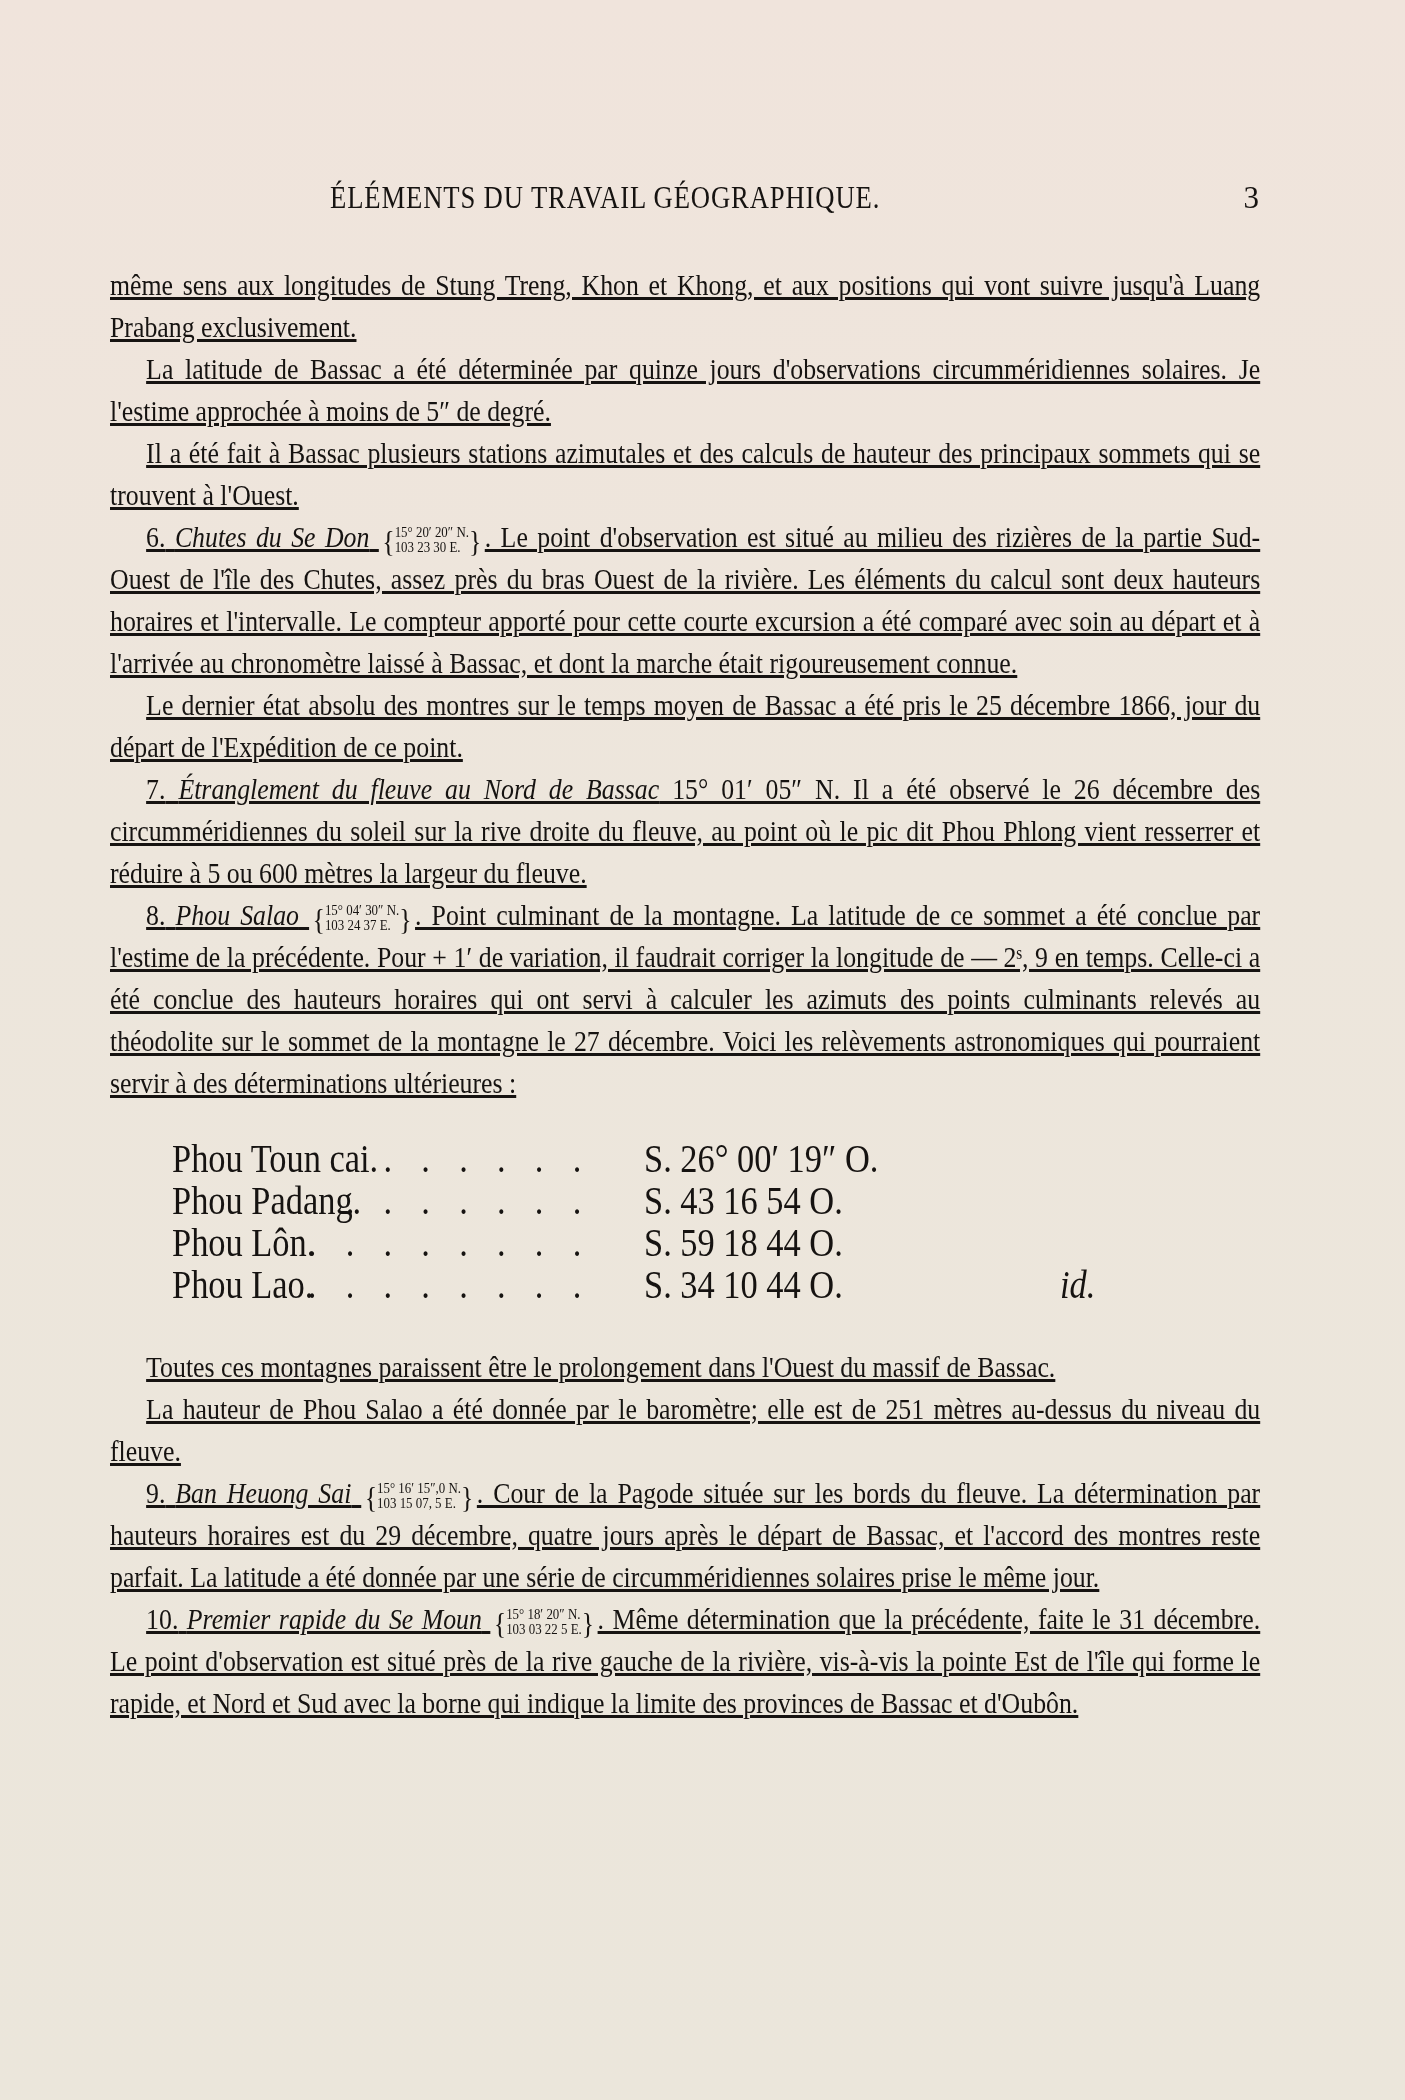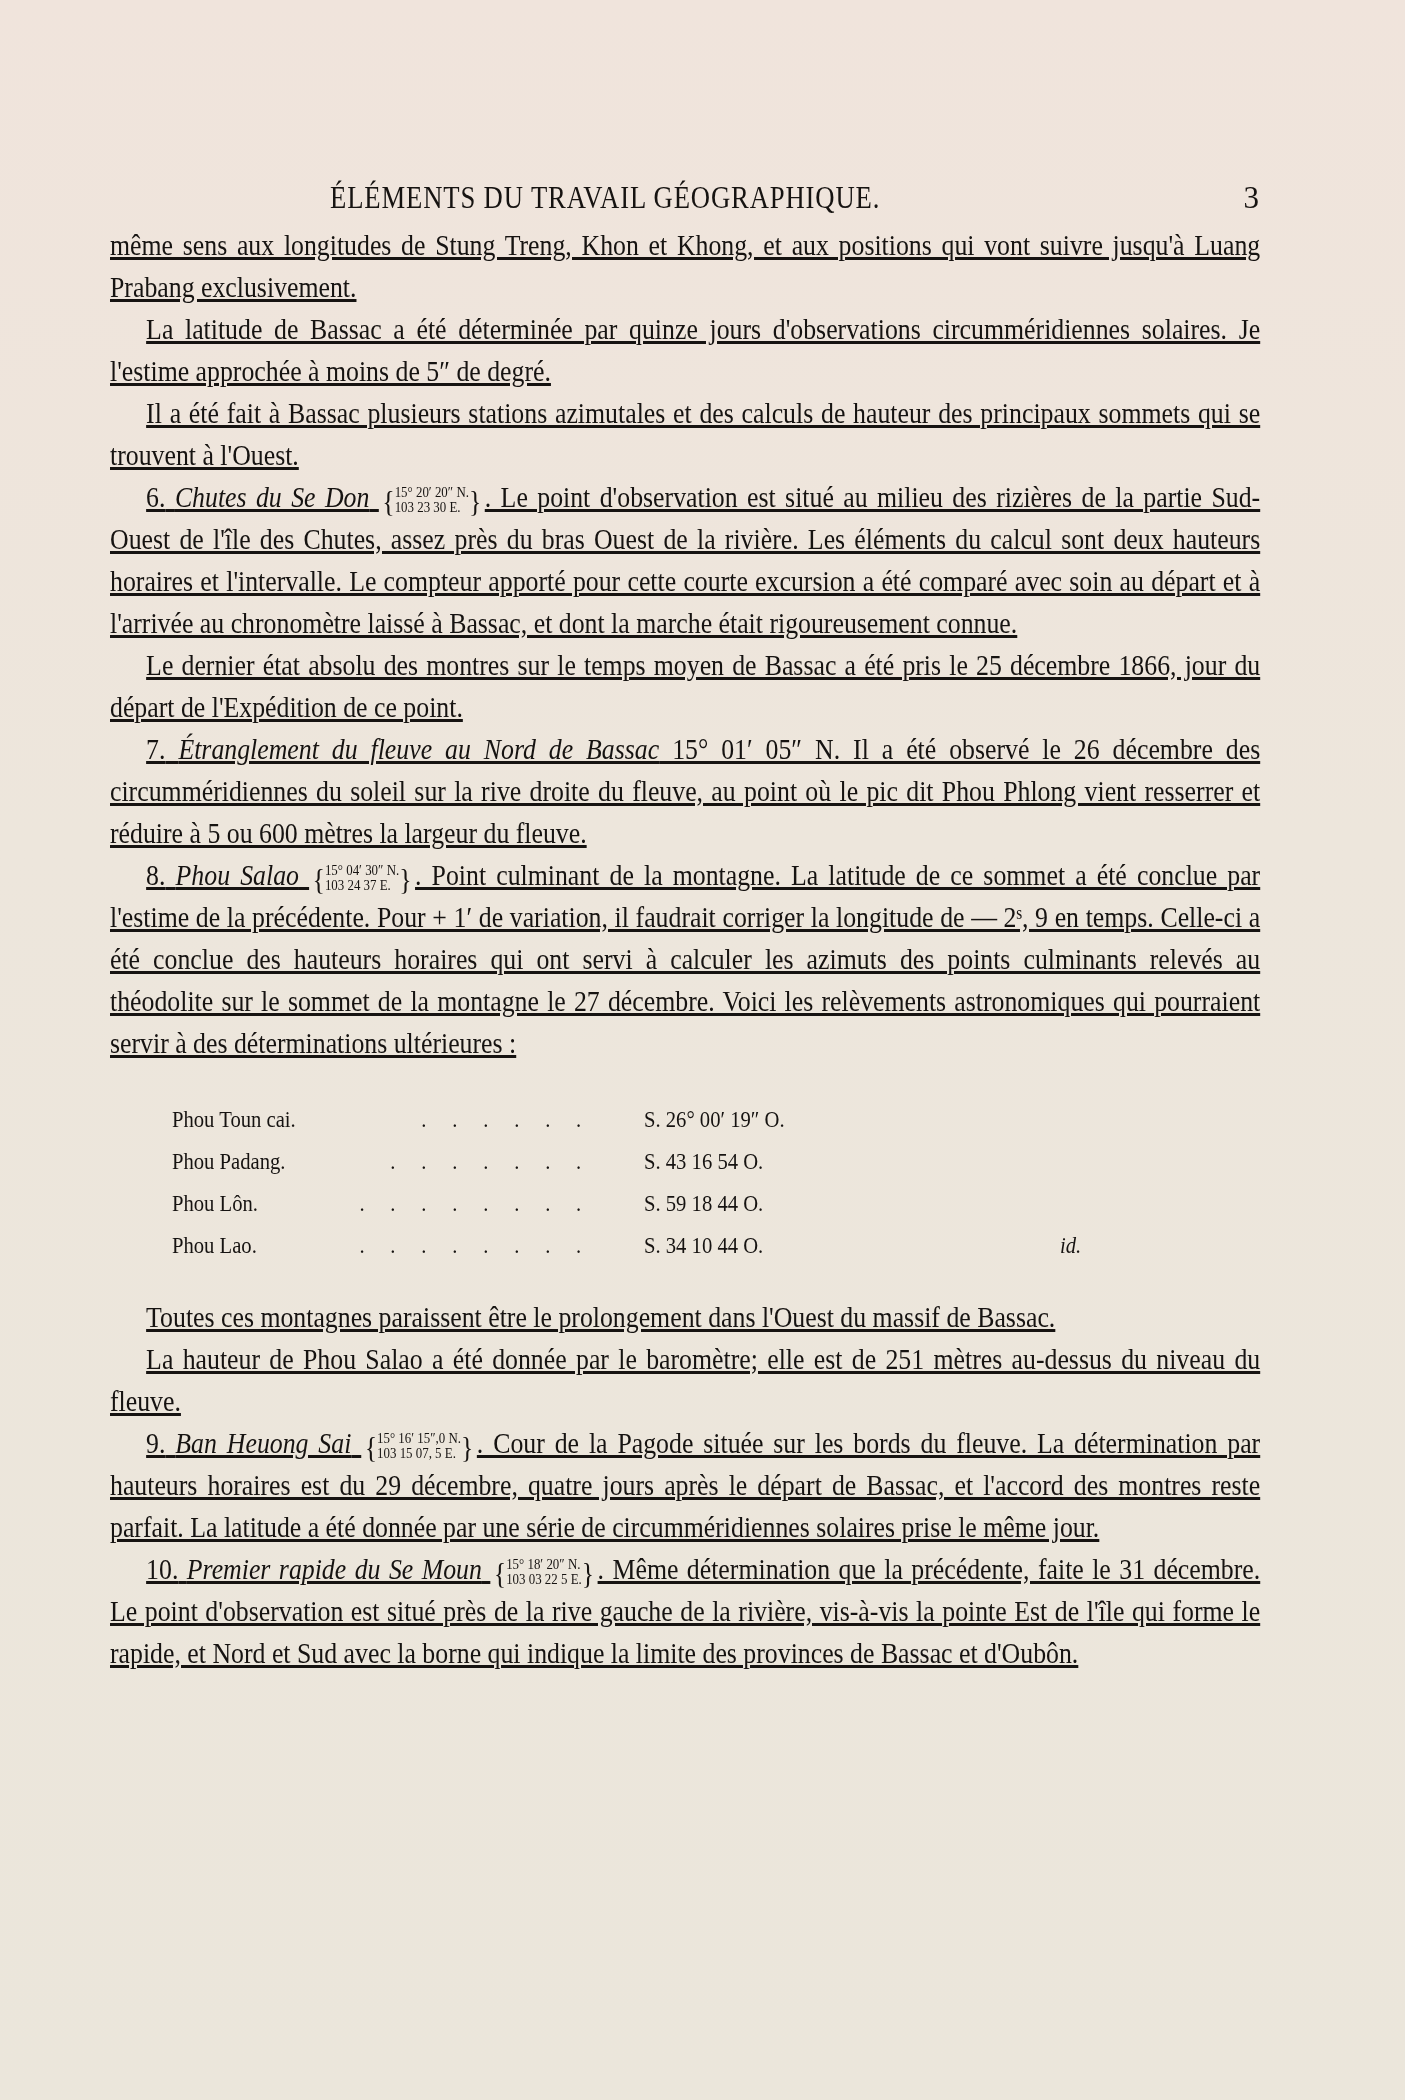--- a/index.html
+++ b/index.html
@@ -11,30 +11,30 @@
     color: #161311;
     position: relative;
   }
   .page { position: absolute; left: 110px; top: 180px; width: 1150px; text-decoration: underline; }
   .running-head {
     position: relative; height: 44px;
     font-size: 31px; letter-spacing: 1px;
   }
   .running-head .title { position: absolute; left: 220px; top: 0; transform: scaleX(0.86); transform-origin: left top; }
   .running-head .folio { position: absolute; right: 0; top: 0; }
-  .text { font-size: 30px; line-height: 42px; }
+  .text { font-size: 30px; line-height: 42px; margin-top: 40px; }
   .text p { margin: 0; text-align: justify; text-align-last: left; transform: scaleX(0.86); transform-origin: left top; width: 116.3%; }
   .indent { text-indent: 42px; }
   .coord {
     display: inline-block; vertical-align: middle; font-size: 15px; line-height: 15px;
     text-indent: 0; margin: 0 4px;
   }
   .coord .brace { font-size: 30px; vertical-align: middle; }
   .coord .pair { display: inline-block; vertical-align: middle; text-align: left; }
-  .table { margin-top: 34px; margin-bottom: 30px; font-size: 24px; line-height: 42px; }
+  .table { margin-top: 34px; margin-bottom: 30px; font-size: 40px; line-height: 42px; }
   .row { position: relative; height: 42px; }
   .row .name { position: absolute; left: 62px; transform: scaleX(0.86); transform-origin: left top; white-space: nowrap; }
   .row .dots { position: absolute; left: 0; width: 560px; text-align: right; letter-spacing: 12px; transform: scaleX(0.86); transform-origin: left top; }
   .row .val { position: absolute; left: 534px; transform: scaleX(0.86); transform-origin: left top; white-space: nowrap; }
   .row .note { position: absolute; left: 762px; transform: scaleX(0.86); transform-origin: left top; white-space: nowrap; }
   .row .note.cont { left: 812px; }
   .row .note.id { left: 950px; font-style: italic; }
   i { font-style: italic; }
 </style>
 </head>

